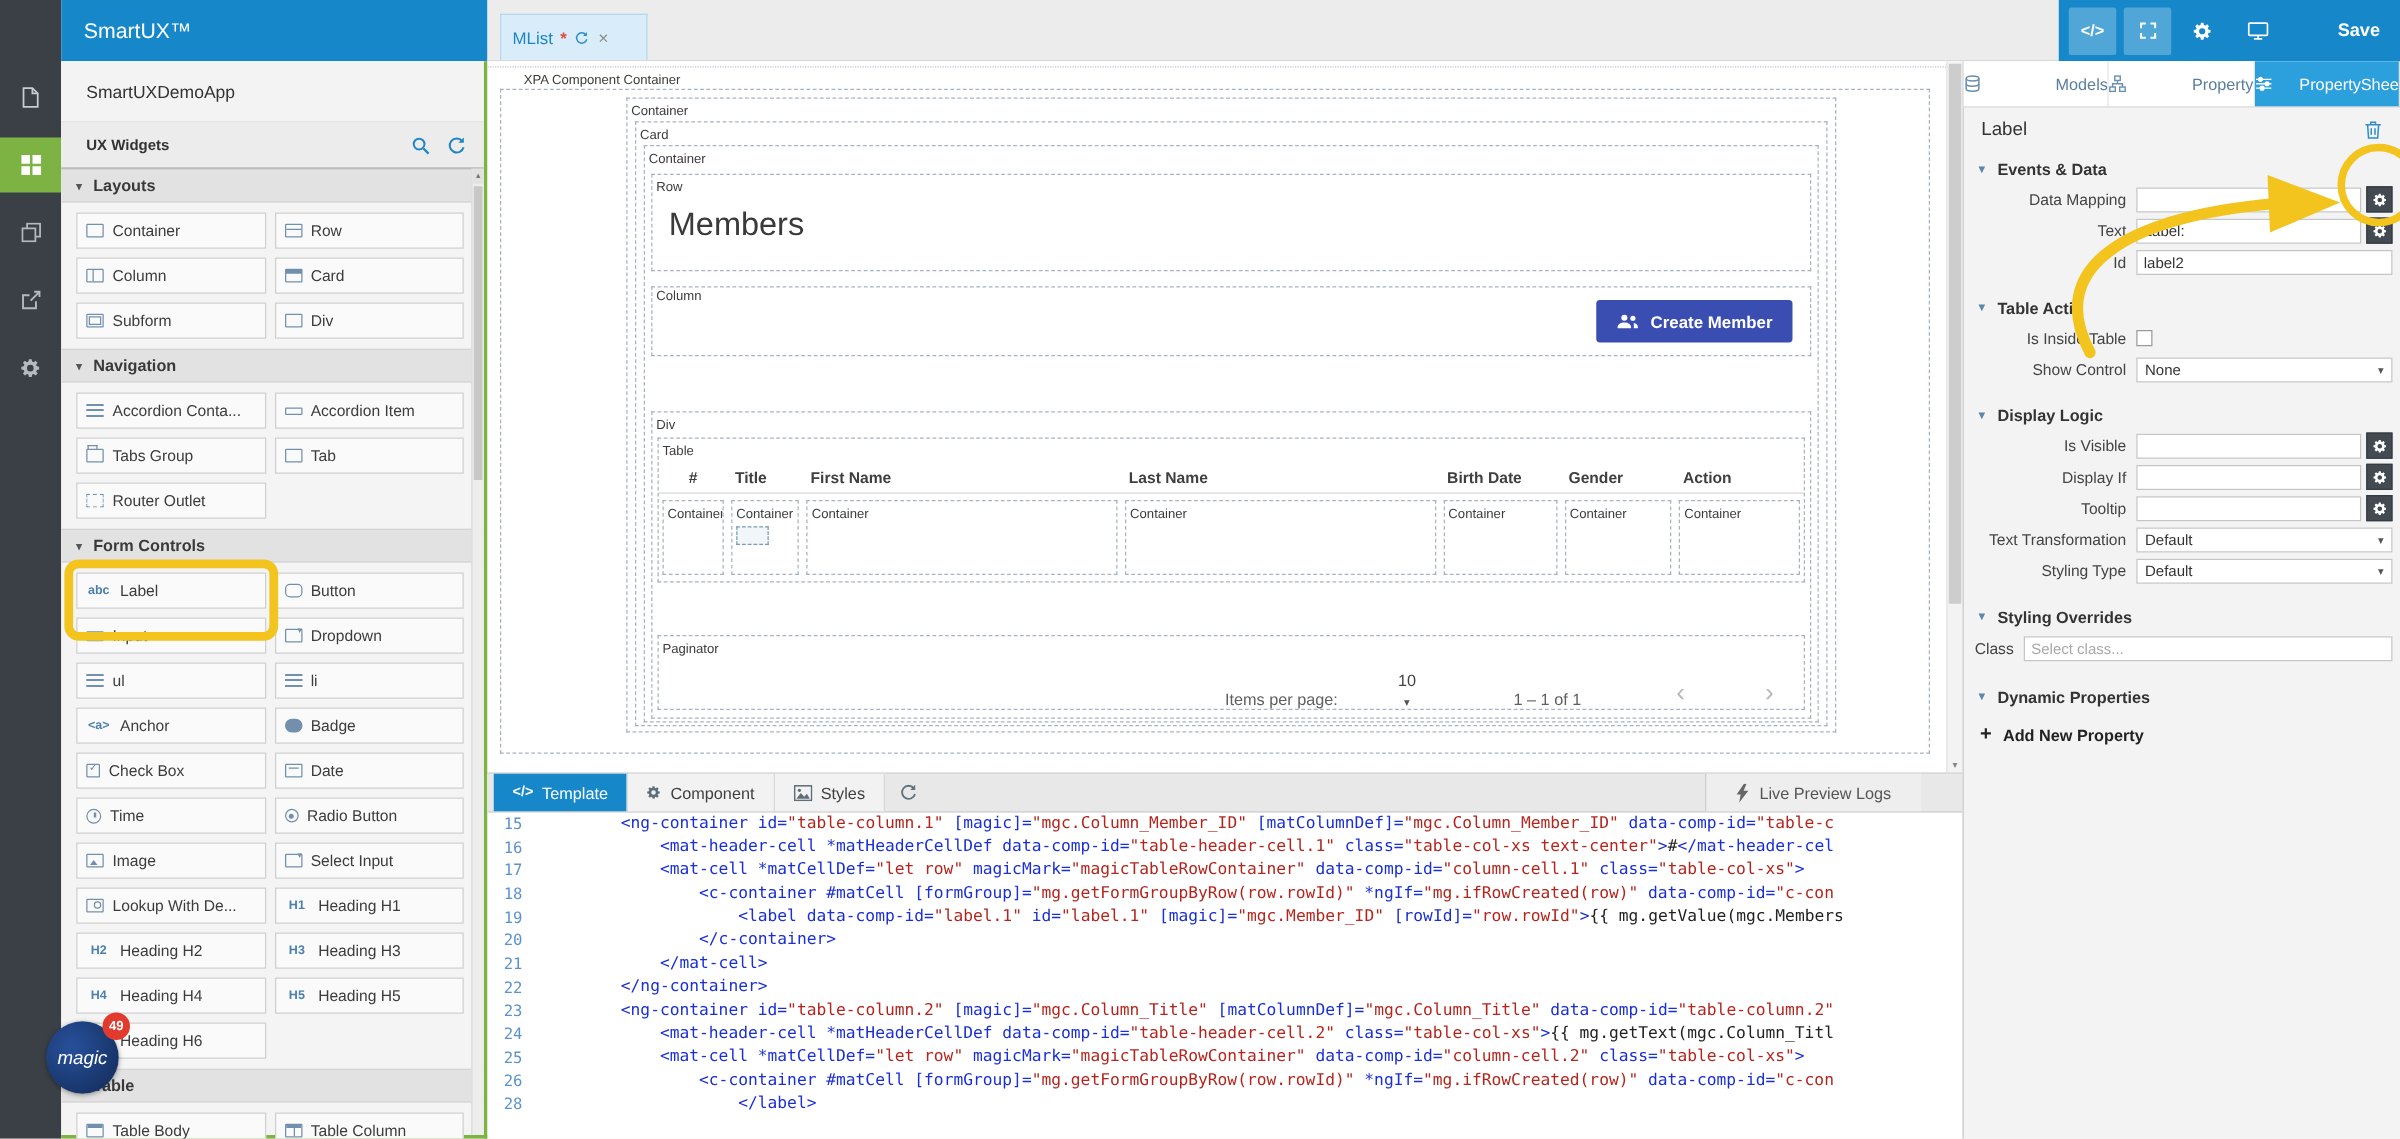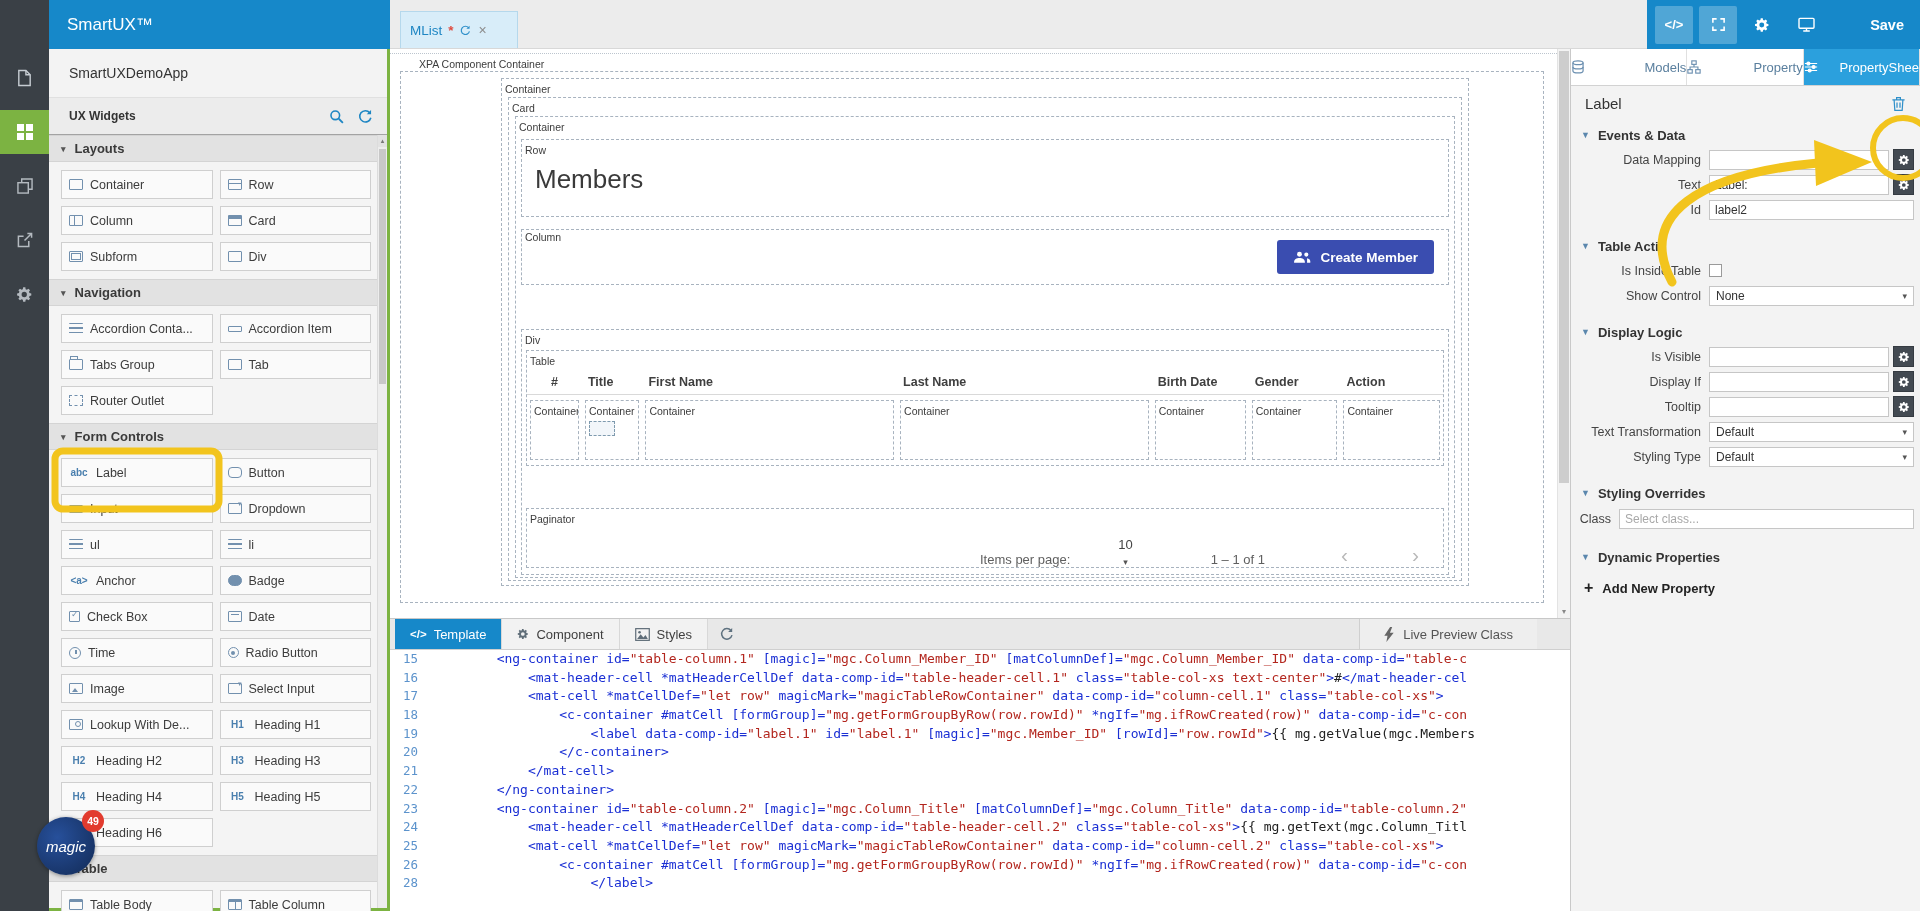--- a/index.html
+++ b/index.html
@@ -547,21 +547,21 @@
             <path fill="none" stroke="#5f7280" stroke-width="1.7" d="M13.7 9.3A6 6 0 1 1 12.5 4"></path>
             <path fill="#5f7280" d="M13.9 1v4.6H9.3z"></path>
           </svg>
         </span>
       <div class="live">
         <span style="display:flex;align-items:center;">
             <svg width="10" height="15" viewBox="0 0 10 16">
               <path fill="#666" d="M6.2 0 0 9.2h3.4L2.2 16 10 6h-4L8.4 0z"></path>
             </svg>
           </span>
-        <span>Live Preview Class</span>
+        <span>Live Preview Logs</span>
       </div>
     </div>
     <div class="code-area" id="code-lines">
         <div class="cl"><span class="cg">15</span><span class="cb"><span class="txt">        </span><span class="tag">&lt;ng-container id=</span><span class="str">"table-column.1"</span><span class="tag"> [magic]=</span><span class="str">"mgc.Column_Member_ID"</span><span class="tag"> [matColumnDef]=</span><span class="str">"mgc.Column_Member_ID"</span><span class="tag"> data-comp-id=</span><span class="str">"table-c</span></span></div>
         <div class="cl"><span class="cg">16</span><span class="cb"><span class="txt">            </span><span class="tag">&lt;mat-header-cell *matHeaderCellDef data-comp-id=</span><span class="str">"table-header-cell.1"</span><span class="tag"> class=</span><span class="str">"table-col-xs text-center"</span><span class="tag">&gt;</span><span class="txt">#</span><span class="tag">&lt;/mat-header-cel</span></span></div>
         <div class="cl"><span class="cg">17</span><span class="cb"><span class="txt">            </span><span class="tag">&lt;mat-cell *matCellDef=</span><span class="str">"let row"</span><span class="tag"> magicMark=</span><span class="str">"magicTableRowContainer"</span><span class="tag"> data-comp-id=</span><span class="str">"column-cell.1"</span><span class="tag"> class=</span><span class="str">"table-col-xs"</span><span class="tag">&gt;</span></span></div>
         <div class="cl"><span class="cg">18</span><span class="cb"><span class="txt">                </span><span class="tag">&lt;c-container #matCell [formGroup]=</span><span class="str">"mg.getFormGroupByRow(row.rowId)"</span><span class="tag"> *ngIf=</span><span class="str">"mg.ifRowCreated(row)"</span><span class="tag"> data-comp-id=</span><span class="str">"c-con</span></span></div>
         <div class="cl"><span class="cg">19</span><span class="cb"><span class="txt">                    </span><span class="tag">&lt;label data-comp-id=</span><span class="str">"label.1"</span><span class="tag"> id=</span><span class="str">"label.1"</span><span class="tag"> [magic]=</span><span class="str">"mgc.Member_ID"</span><span class="tag"> [rowId]=</span><span class="str">"row.rowId"</span><span class="tag">&gt;</span><span class="txt">{{ mg.getValue(mgc.Members</span></span></div>
         <div class="cl"><span class="cg">20</span><span class="cb"><span class="txt">                </span><span class="tag">&lt;/c-container&gt;</span></span></div>
         <div class="cl"><span class="cg">21</span><span class="cb"><span class="txt">            </span><span class="tag">&lt;/mat-cell&gt;</span></span></div>

